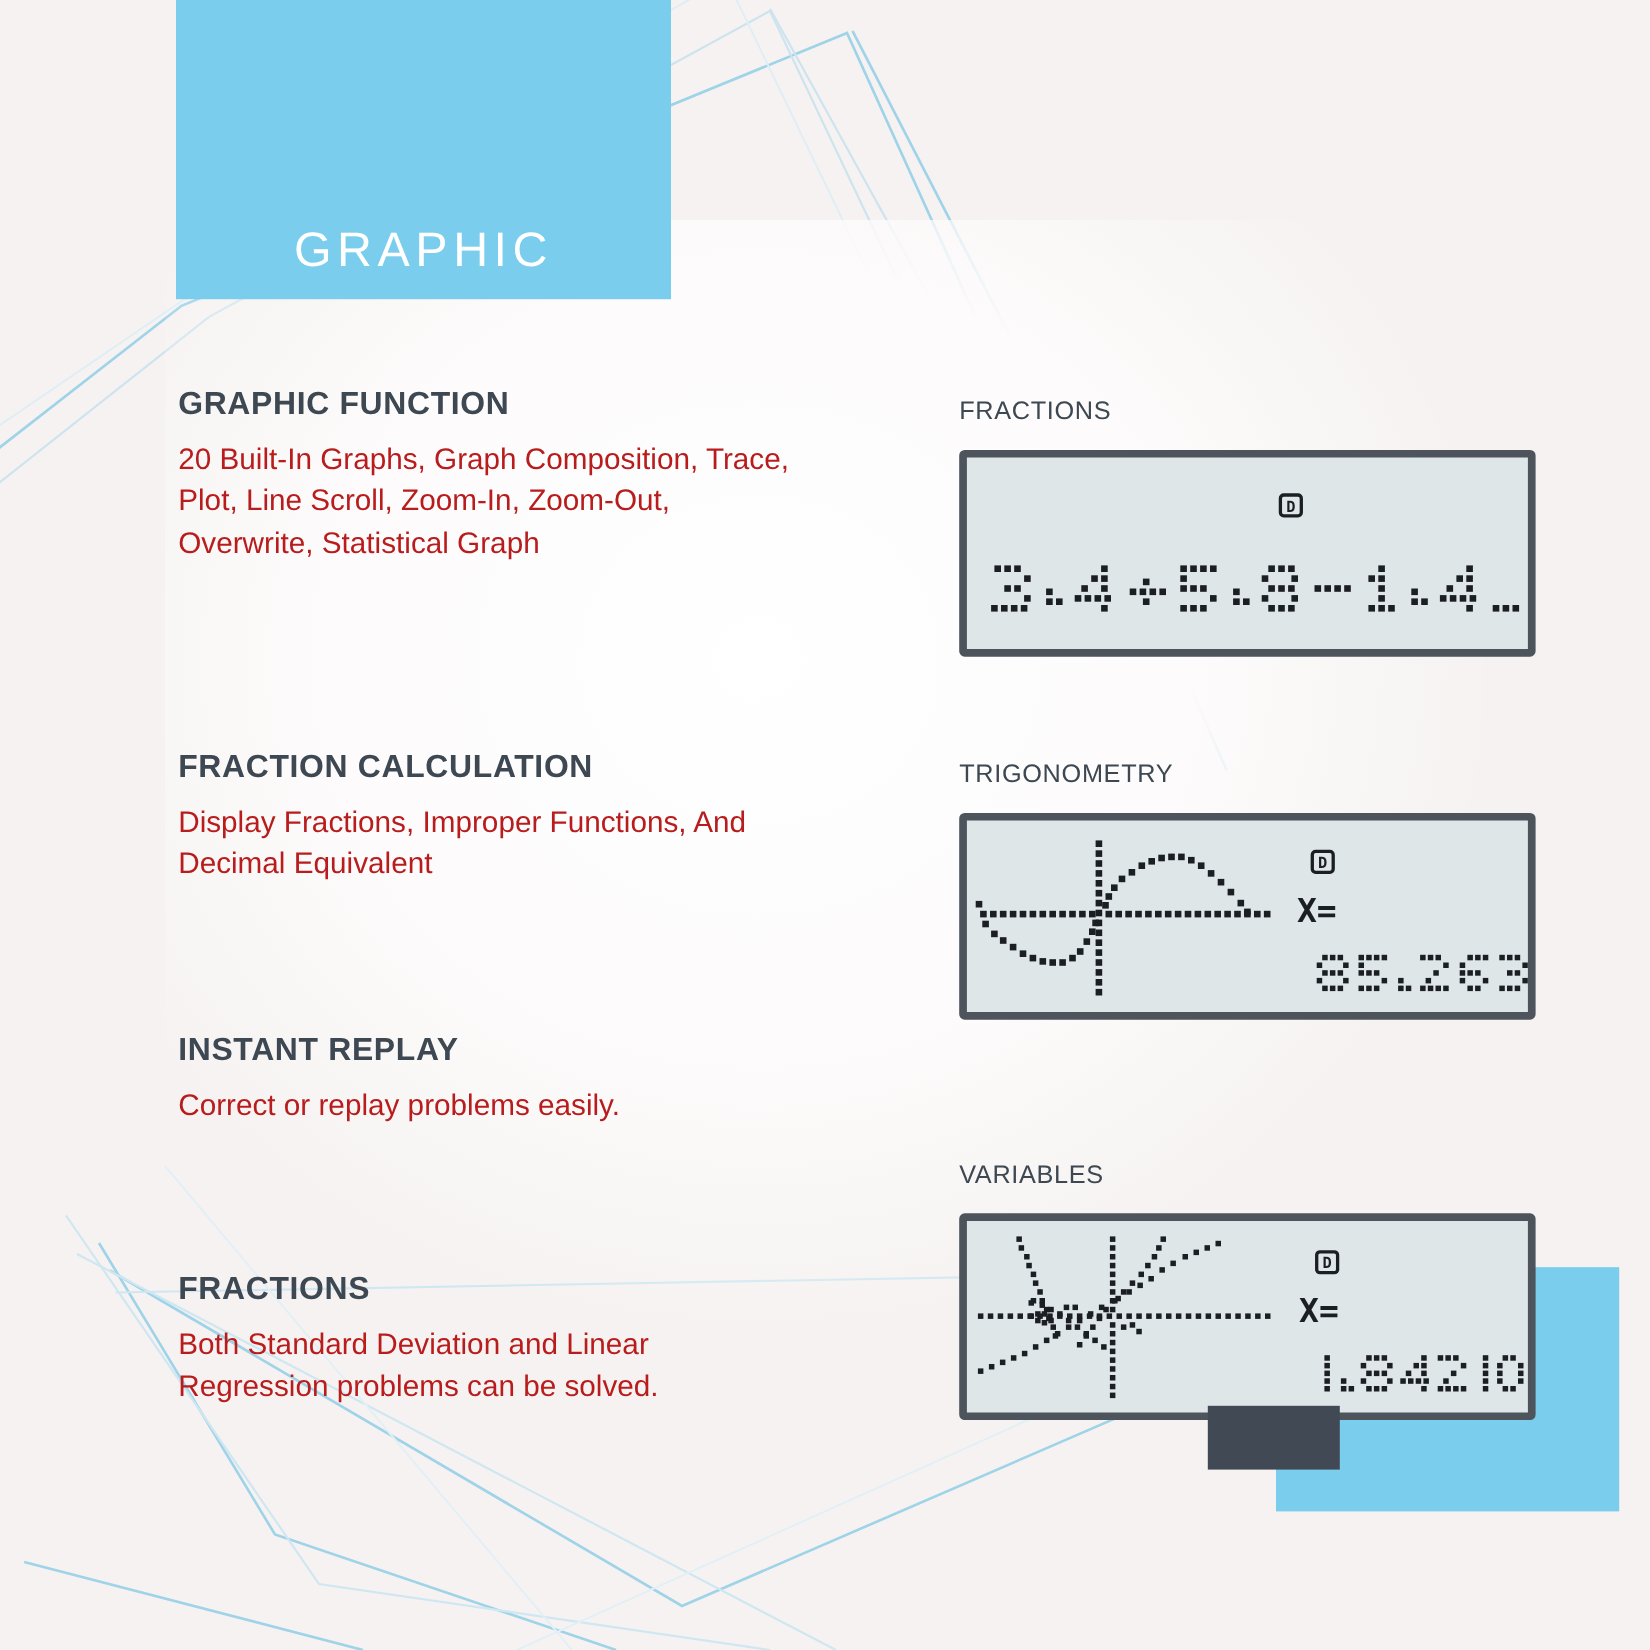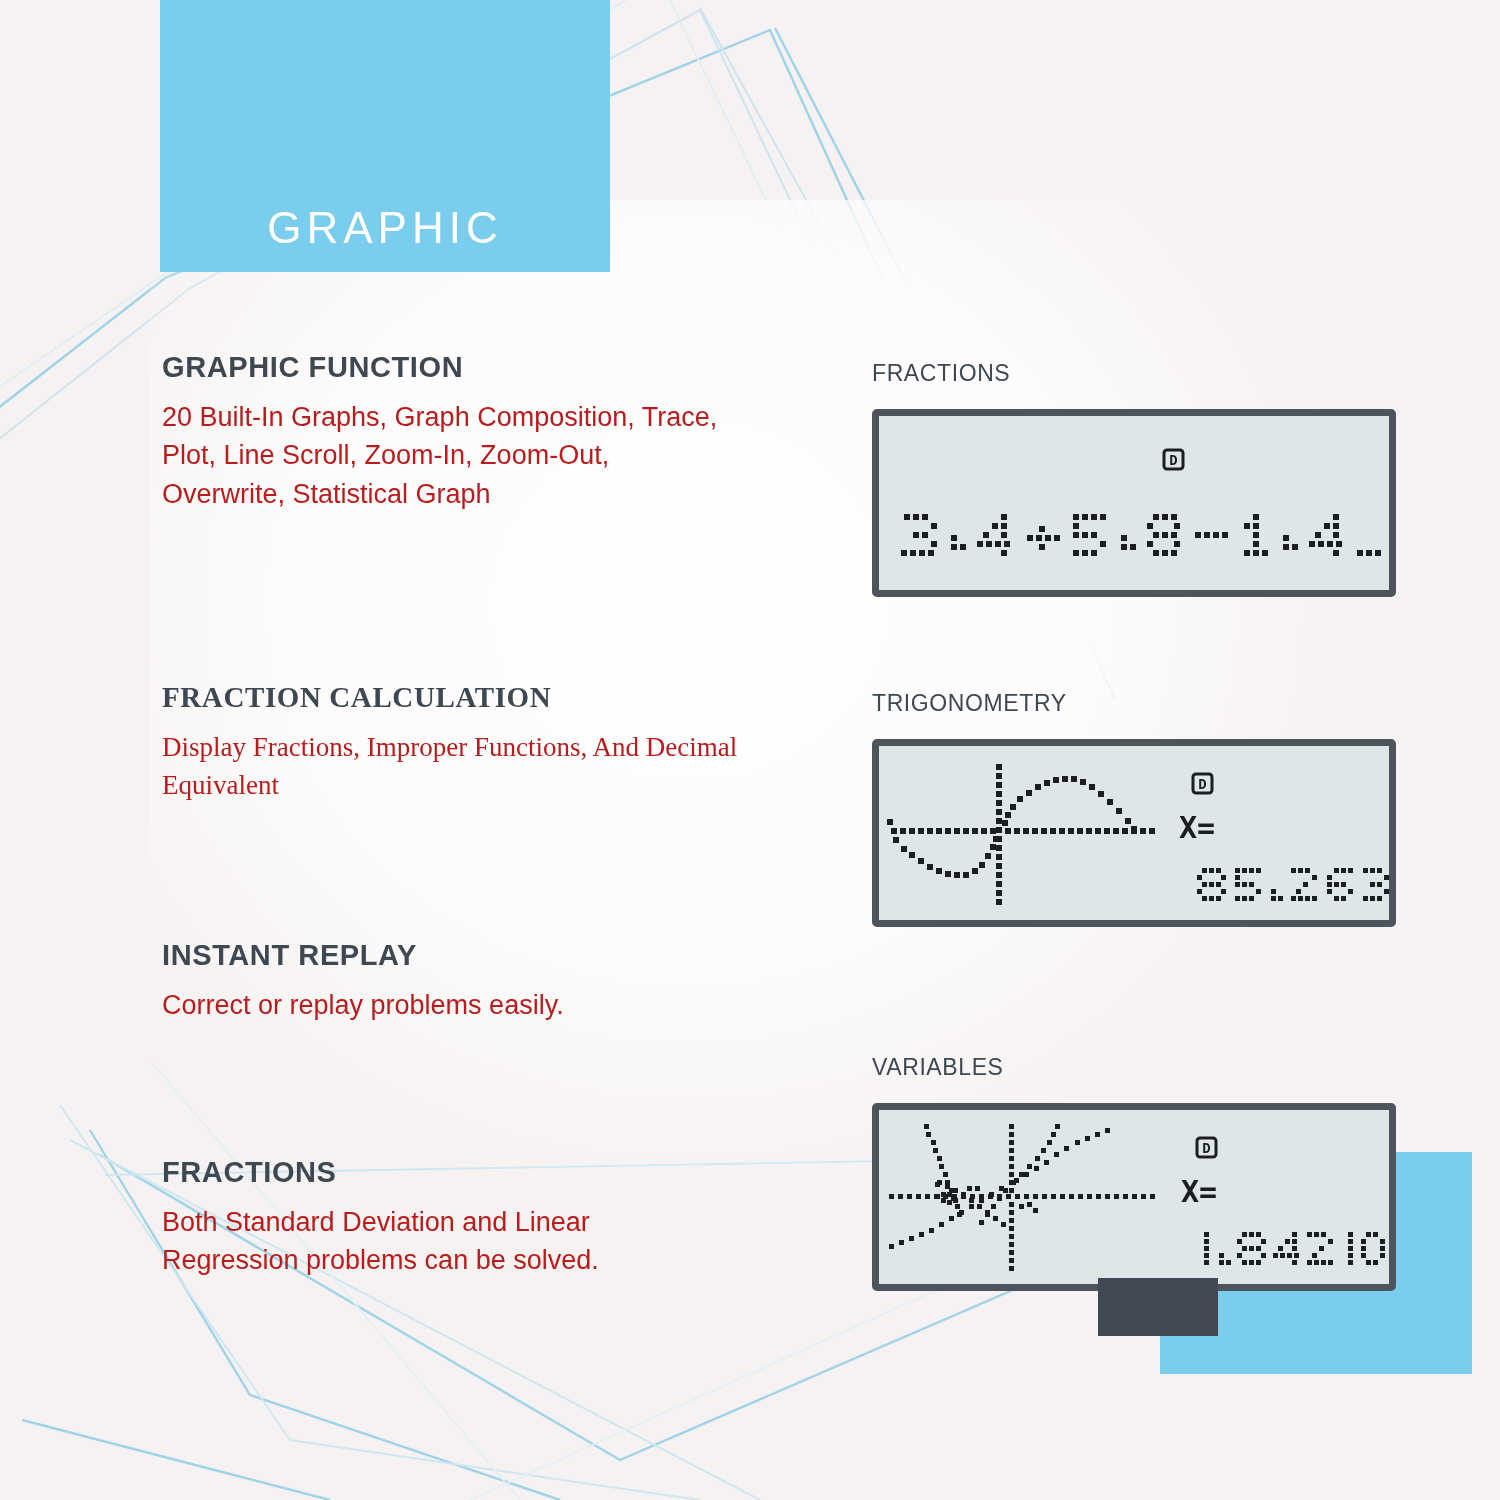--- a/index.html
+++ b/index.html
@@ -50,21 +50,21 @@
   .sec-head{
     font-size:29px;font-weight:bold;color:#3d4852;
     letter-spacing:0.6px;line-height:1.1;margin:0 0 14px 0;
   }
   .sec-body{
     font-size:27px;color:#b91c1c;line-height:1.42;margin:0;font-weight:400;
   }
 
   
   .s1{position:absolute;left:0;top:0;width:560px;}
-  .s2{position:absolute;left:0;top:330px;width:600px;font-family:Liberation Serif, serif;}
+  .s2{position:absolute;left:0;top:330px;width:600px;}
   .s3{position:absolute;left:0;top:588px;width:560px;}
   .s4{position:absolute;left:0;top:805px;width:560px;}
 
   
   .r-head{
     font-size:23px;font-weight:normal;color:#3d4852;letter-spacing:0.6px;
     margin:0 0 22px 0;
   }
   .rs1{position:absolute;left:0;top:8px;width:540px;}
   .rs2{position:absolute;left:0;top:338px;width:540px;}

